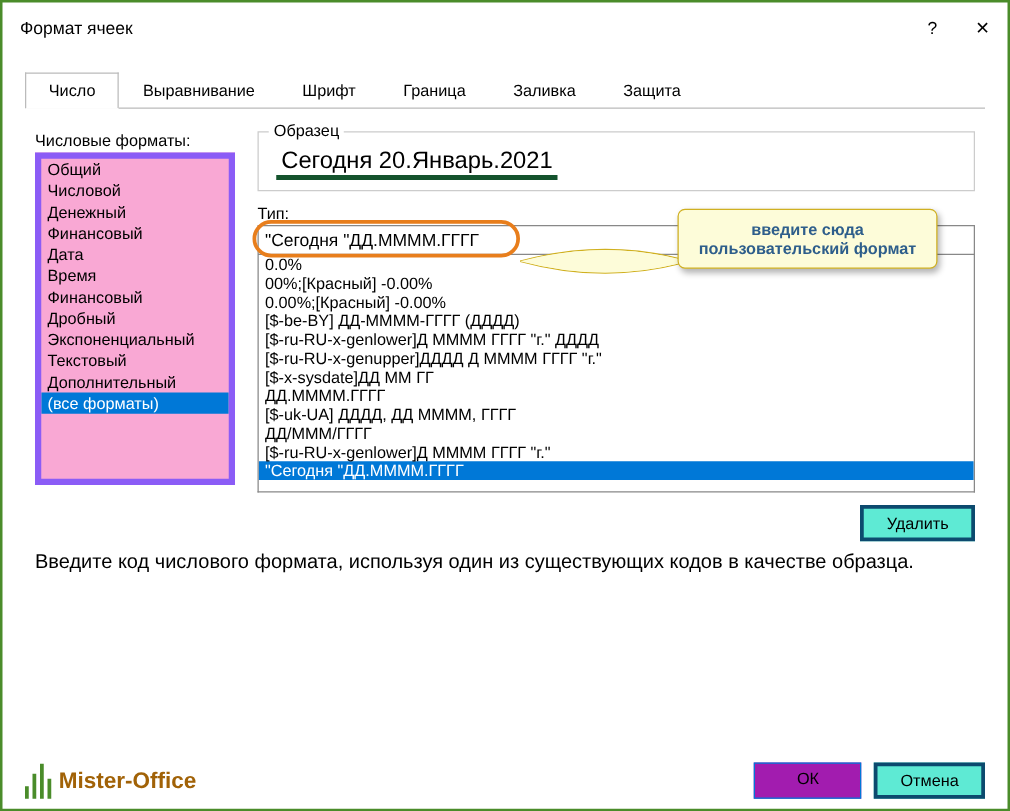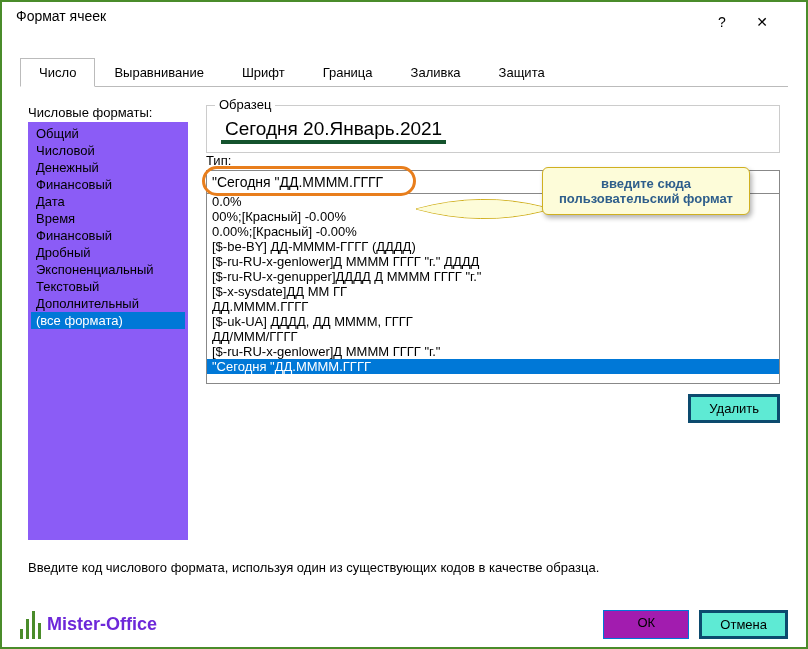--- a/index.html
+++ b/index.html
@@ -12,21 +12,22 @@
   }
   .window {
     width: 808px;
     height: 649px;
     border: 2px solid #4a8c2a;
     background: #fff;
     position: relative;
   }
   .titlebar {
     display: flex;
-    padding: 6px 24px 6px 14px;
+    align-items: center;
+    padding: 6px 0 6px 14px;
     font-size: 14px;
     gap: 40px;
   }
   .titlebar-title { flex: 1; }
   .titlebar-btns { display: flex; gap: 0; }
   .titlebar-btn {
     width: 40px;
     height: 28px;
     display: flex;
     align-items: center;
@@ -66,38 +67,39 @@
     display: flex;
     gap: 18px;
   }
   .left-col {
     width: 160px;
   }
   .right-col {
     flex: 1;
   }
   .category-list {
-    border: 3px solid #8b5cf6;
-    height: 418px;
+    border: 5px solid #8b5cf6;
+    height: 266px;
     overflow-y: scroll;
-    background: #8b5cf6;
+    background: #f9a8d4;
   }
   .cat-item {
     padding: 1px 5px;
     font-size: 13px;
     cursor: pointer;
   }
   .cat-item.selected {
     background: #0078d7;
     color: #fff;
   }
   .sample-box {
     border: 1px solid #ccc;
     padding: 2px 10px 8px 10px;
     position: relative;
+    margin-bottom: 10px;
   }
   .sample-label {
     position: absolute;
     top: -9px;
     left: 8px;
     background: #fff;
     padding: 0 4px;
     font-size: 13px;
   }
   .sample-value {
@@ -155,22 +157,22 @@
   .btn {
     min-width: 86px;
     padding: 4px 18px;
     border: 3px solid #0c4a6e;
     background: #5eead4;
     text-align: center;
     font-size: 13px;
     cursor: pointer;
   }
   .hint-text {
-    margin-top: 20px;
-    font-size: 13px;
+    margin-top: 8px;
+    font-size: 16px;
   }
   .footer {
     position: absolute;
     bottom: 8px;
     left: 18px;
     right: 18px;
     display: flex;
     align-items: center;
     justify-content: space-between;
   }
@@ -181,21 +183,21 @@
   .btn.primary {
     border: 1px solid #0078d7;
     background: #a21caf;
   }
   .logo {
     display: flex;
     align-items: center;
     gap: 6px;
     font-size: 18px;
     font-weight: 600;
-    color: #6d28d9;
+    color: #a16207;
   }
   .logo-bars {
     display: flex;
     align-items: flex-end;
     gap: 3px;
     height: 28px;
   }
   .logo-bars div {
     width: 3px;
     background: #4a8c2a;
@@ -265,21 +267,21 @@
             <div class="cat-item">Числовой</div>
             <div class="cat-item">Денежный</div>
             <div class="cat-item">Финансовый</div>
             <div class="cat-item">Дата</div>
             <div class="cat-item">Время</div>
             <div class="cat-item">Финансовый</div>
             <div class="cat-item">Дробный</div>
             <div class="cat-item">Экспоненциальный</div>
             <div class="cat-item">Текстовый</div>
             <div class="cat-item">Дополнительный</div>
-            <div class="cat-item selected">(все формата)</div>
+            <div class="cat-item selected">(все форматы)</div>
           </div>
         </div>
 
         <div class="right-col">
           <div class="sample-box">
             <div class="sample-label">Образец</div>
             <span class="sample-value">Сегодня 20.Январь.2021</span>
           </div>
 
           <div class="type-label">Тип:</div>

